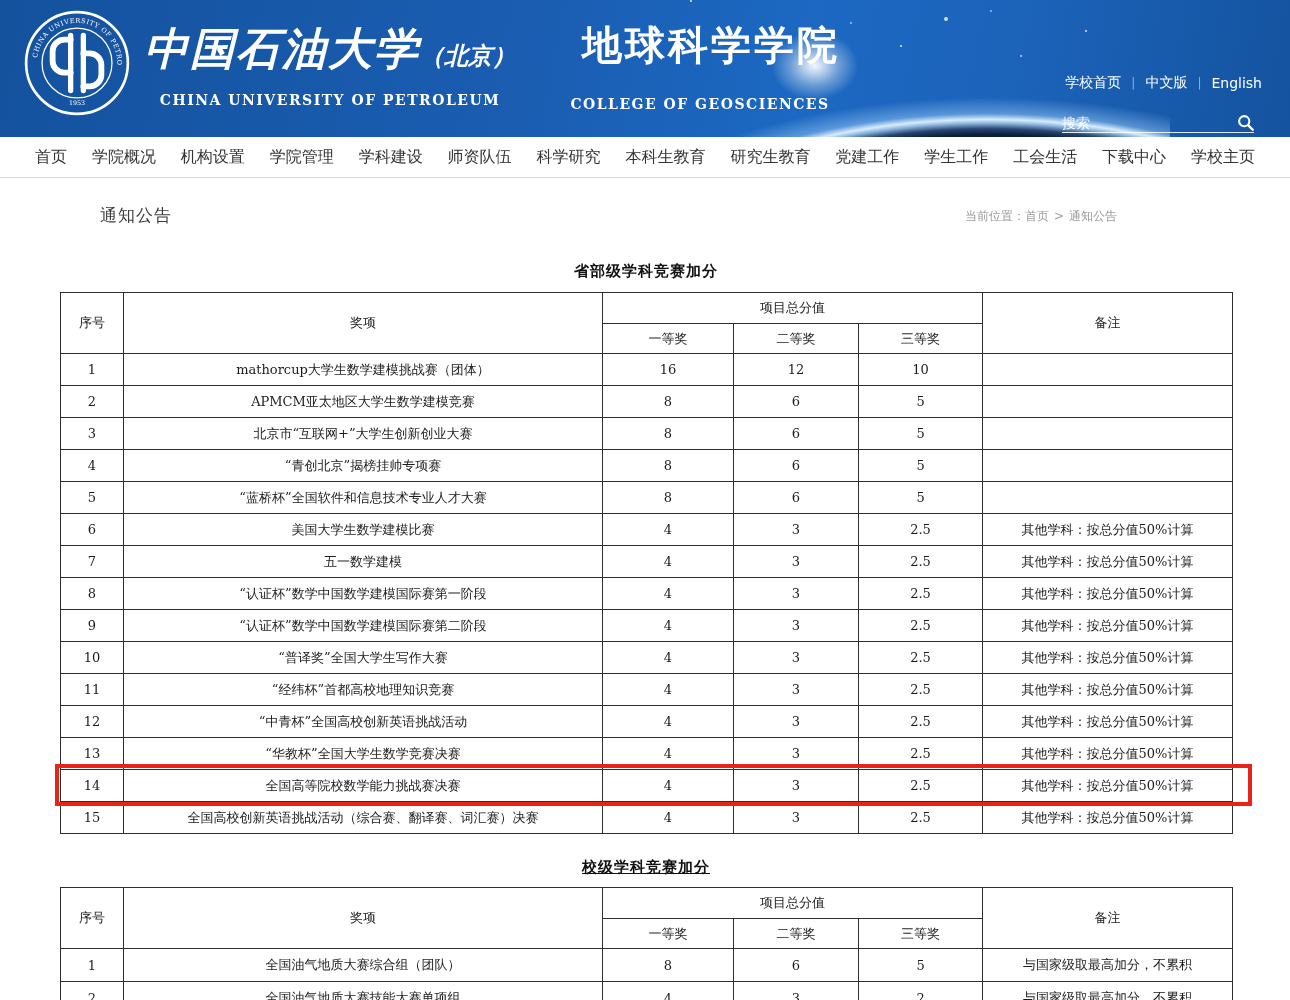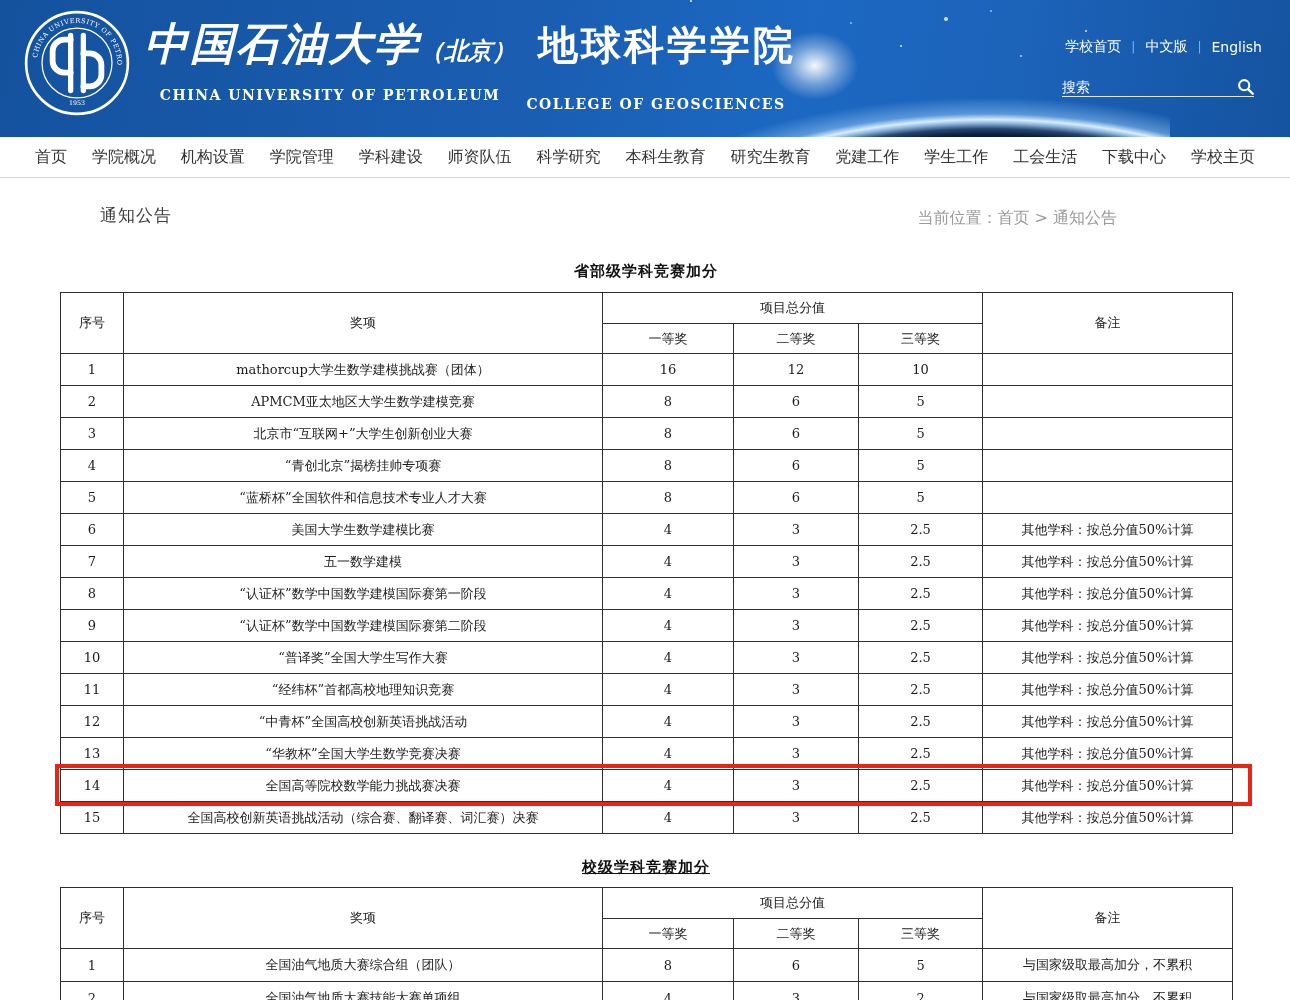--- a/index.html
+++ b/index.html
@@ -14,48 +14,48 @@
       radial-gradient(70px 55px at 26% 48%, rgba(255,255,255,.95), rgba(255,255,255,.35) 35%, rgba(255,255,255,0) 62%),
       radial-gradient(120% 170% at 62% 185%, #0a1e3c 0 51%, #26456f 53.5%, #8fb9e2 56%, #d8ecfb 57.5%, rgba(150,200,245,.5) 60%, rgba(60,130,215,0) 67%);
   }
   .stars { position:absolute; left:0; top:0; width:2px; height:2px; border-radius:50%;
     background:rgba(255,255,255,.9);
     box-shadow: 210px 45px 0 rgba(255,255,255,.9), 255px 18px 0 1px rgba(255,255,255,.8),
       330px 55px 0 rgba(255,255,255,.7), 395px 30px 0 rgba(255,255,255,.85),
       300px 10px 0 rgba(255,255,255,.6), 160px 22px 0 rgba(255,255,255,.6); }
   .brand { position:absolute; left:24px; top:10px; display:flex; align-items:center; }
   .seal { width:106px; height:106px; margin-right:14px; flex:0 0 auto; }
-  .titles { display:flex; align-items:flex-start; }
+  .titles { display:flex; align-items:center;gap:44px; }
   .title-col { display:flex; flex-direction:column; align-items:center; }
   .uni-cn { color:#fff; font-family:"DejaVu Serif","Liberation Serif",serif;
     font-weight:bold; font-style:italic; font-size:44px; line-height:60px; letter-spacing:2px; white-space:nowrap; }
   .campus-cn { font-size:24px; letter-spacing:0; }
   .college-cn { color:#fff; font-weight:900; font-size:40px; line-height:58px; margin:2px 0 16px 22px;
     letter-spacing:3px; white-space:nowrap; }
   .en-caption { color:#fff; font-family:"DejaVu Serif","Liberation Serif",serif; font-weight:bold;
     font-size:14px; letter-spacing:1.5px; margin-top:6px; white-space:nowrap; }
   .header-right { position:absolute; top:38px; right:28px; width:200px; }
-  .top-links { display:flex; justify-content:flex-end; align-items:center; color:#fff; font-size:14px; }
+  .top-links { display:flex; justify-content:flex-end; align-items:center; color:#fff; font-size:14px;margin-top:36px; }
   .top-links a { color:#fff; text-decoration:none; white-space:nowrap; }
   .link-sep { color:rgba(255,255,255,.5); margin:0 10px; font-size:12px; }
   .search-row { margin-top:22px; display:flex; align-items:center; justify-content:space-between;
     border-bottom:1px solid rgba(255,255,255,.85); padding-bottom:1px; width:192px; }
   .search-input { background:transparent; border:none; outline:none; color:#fff; font-size:14px; width:160px;
     font-family:inherit; }
   .search-input::placeholder { color:#fff; opacity:.95; }
 
   
   .main-nav { width:1290px; height:41px; background:#fff; border-bottom:1px solid #d6d6d6;
     display:flex; align-items:center; justify-content:space-between; padding:0 35px; }
   .nav-item { color:#333; font-size:16px; text-decoration:none; white-space:nowrap; }
 
   
   .page-head { position:relative; width:1212px; height:80px; }
   .section-title { position:absolute; left:100px; top:26px; font-size:17px; color:#3d3d3d; letter-spacing:1px; }
-  .breadcrumb { position:absolute; right:95px; top:30px; font-size:16px; color:#9a9a9a; }
+  .breadcrumb { position:absolute; right:95px; top:30px; font-size:12px; color:#9a9a9a; }
   .breadcrumb a { color:#9a9a9a; text-decoration:none; }
   .breadcrumb .sep { margin:0 5px; }
 
   
   .tables-wrap { position:relative; width:1172px; margin-left:60px; }
   .tbl-title { text-align:center; font-weight:bold; font-size:15px; color:#111;
     font-family:"DejaVu Serif","Liberation Serif",serif; letter-spacing:1px; }
   .t1-title { margin-top:4px; margin-bottom:11px; }
   .t2-title { margin-top:24px; margin-bottom:10px;text-decoration:underline; }
   table.score-tbl { width:1172px; border-collapse:collapse; table-layout:fixed;

